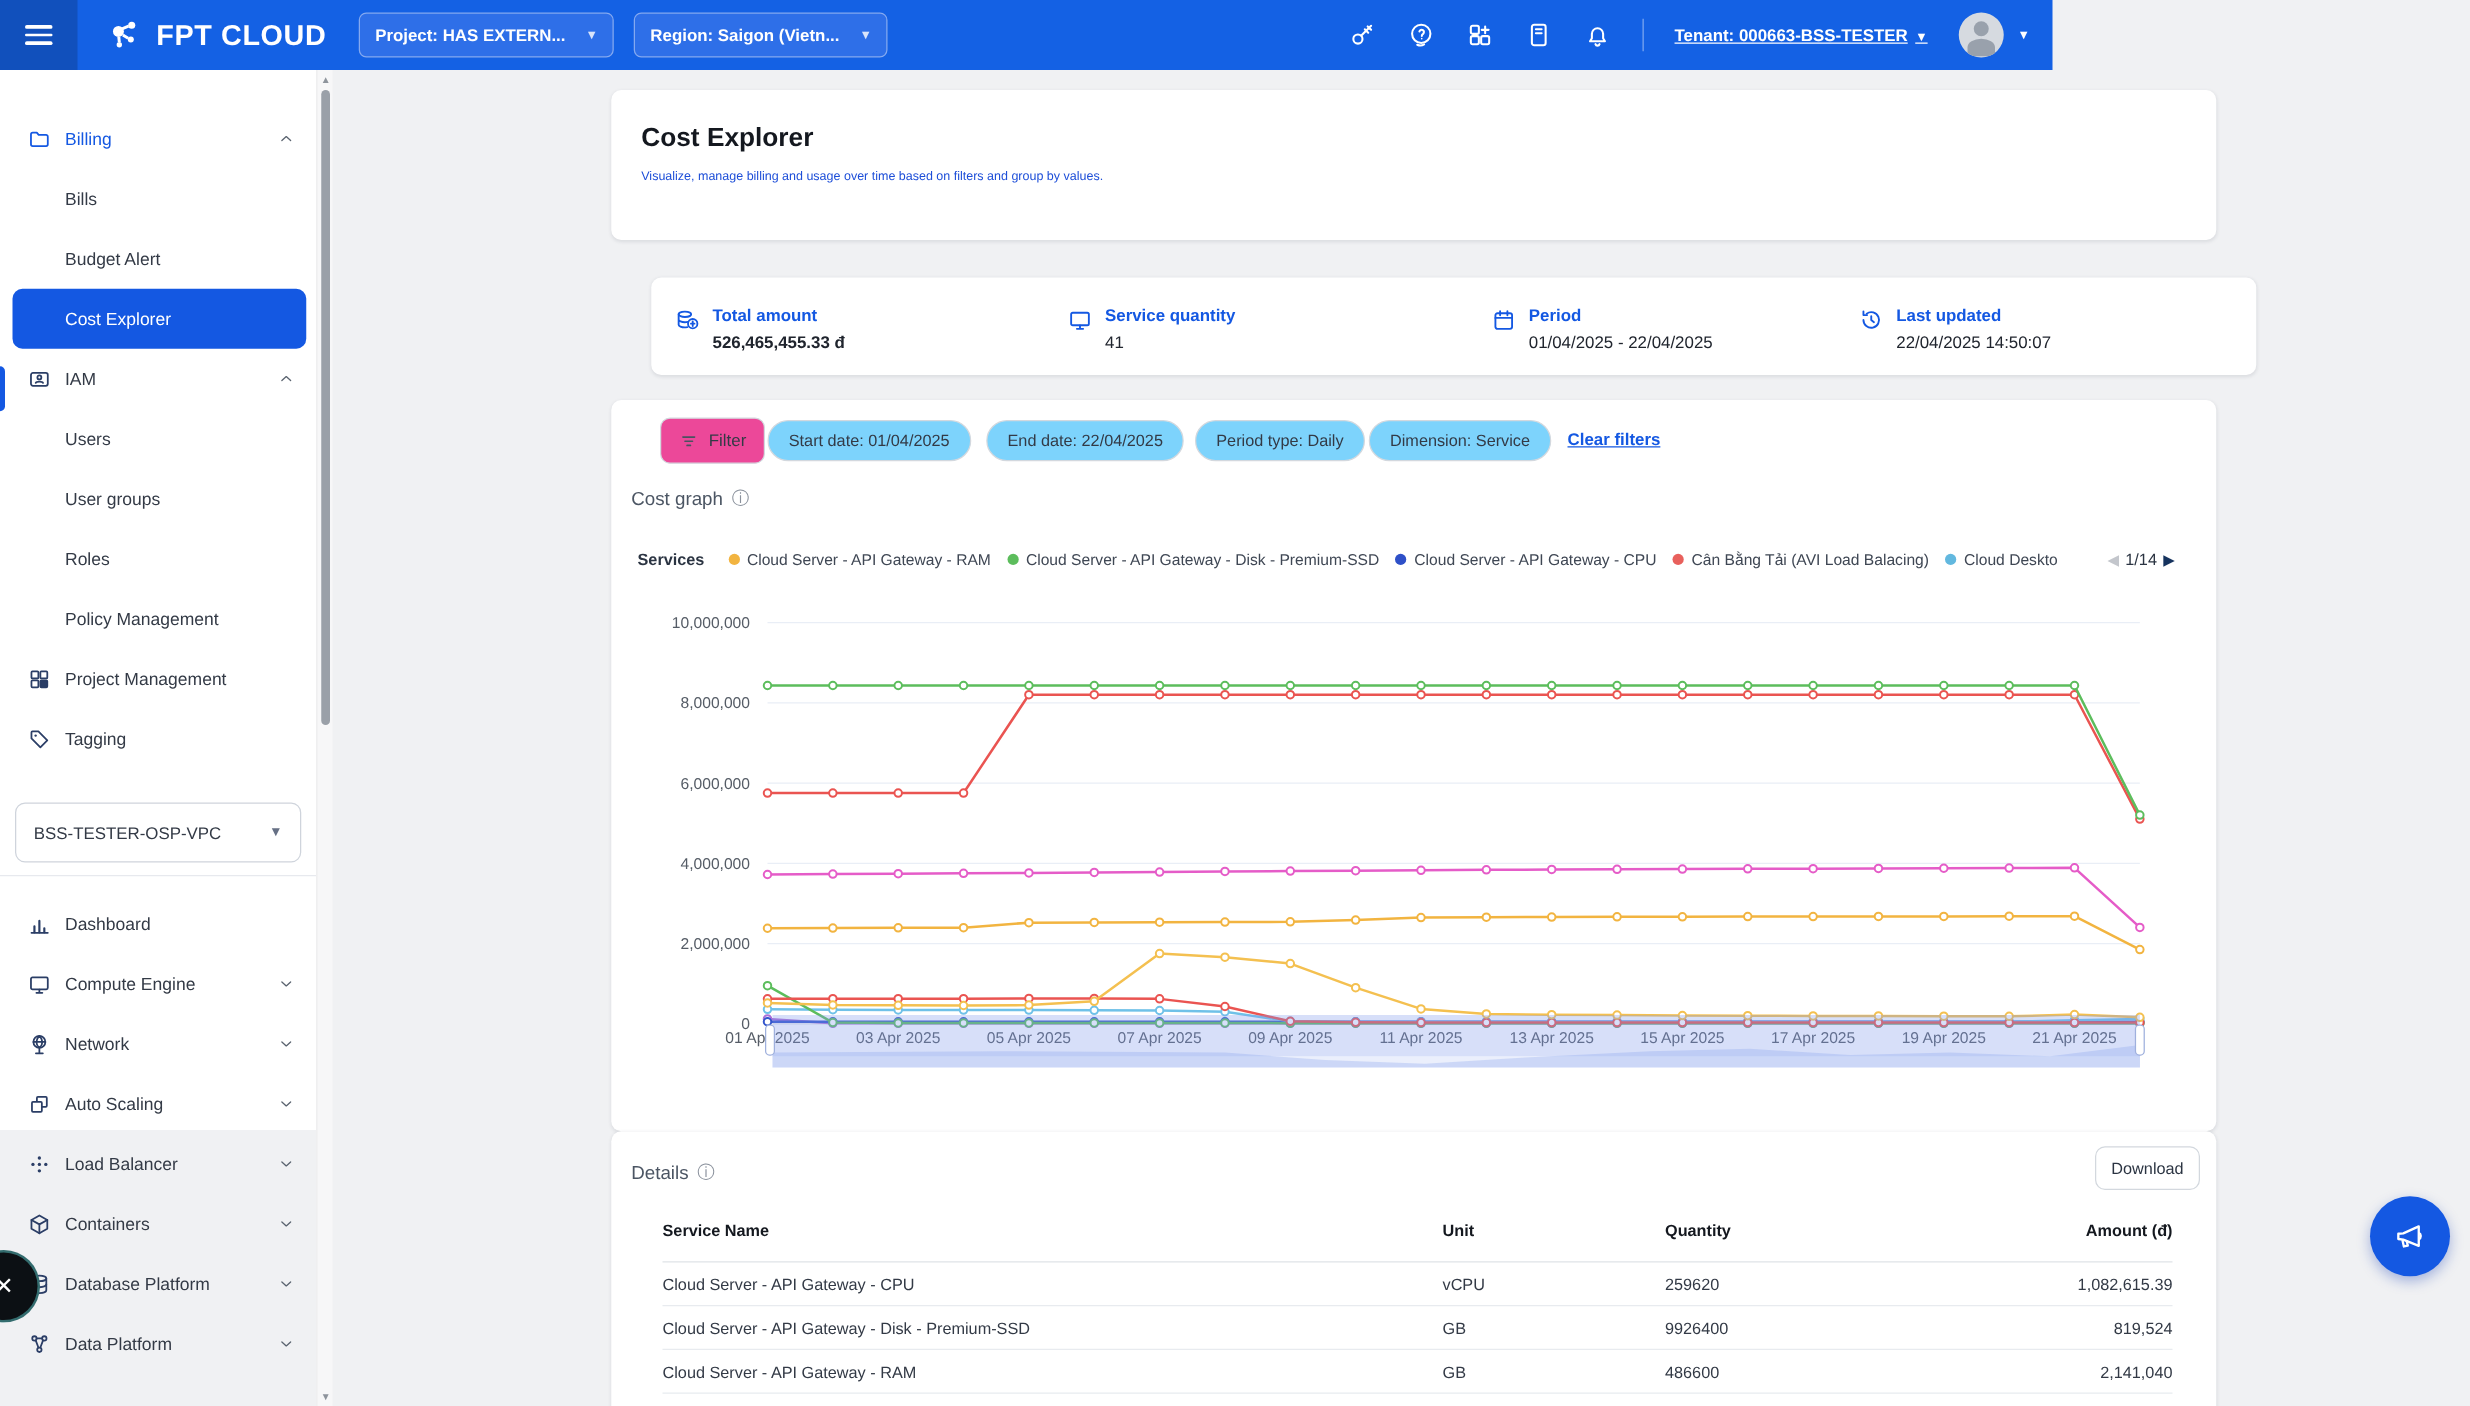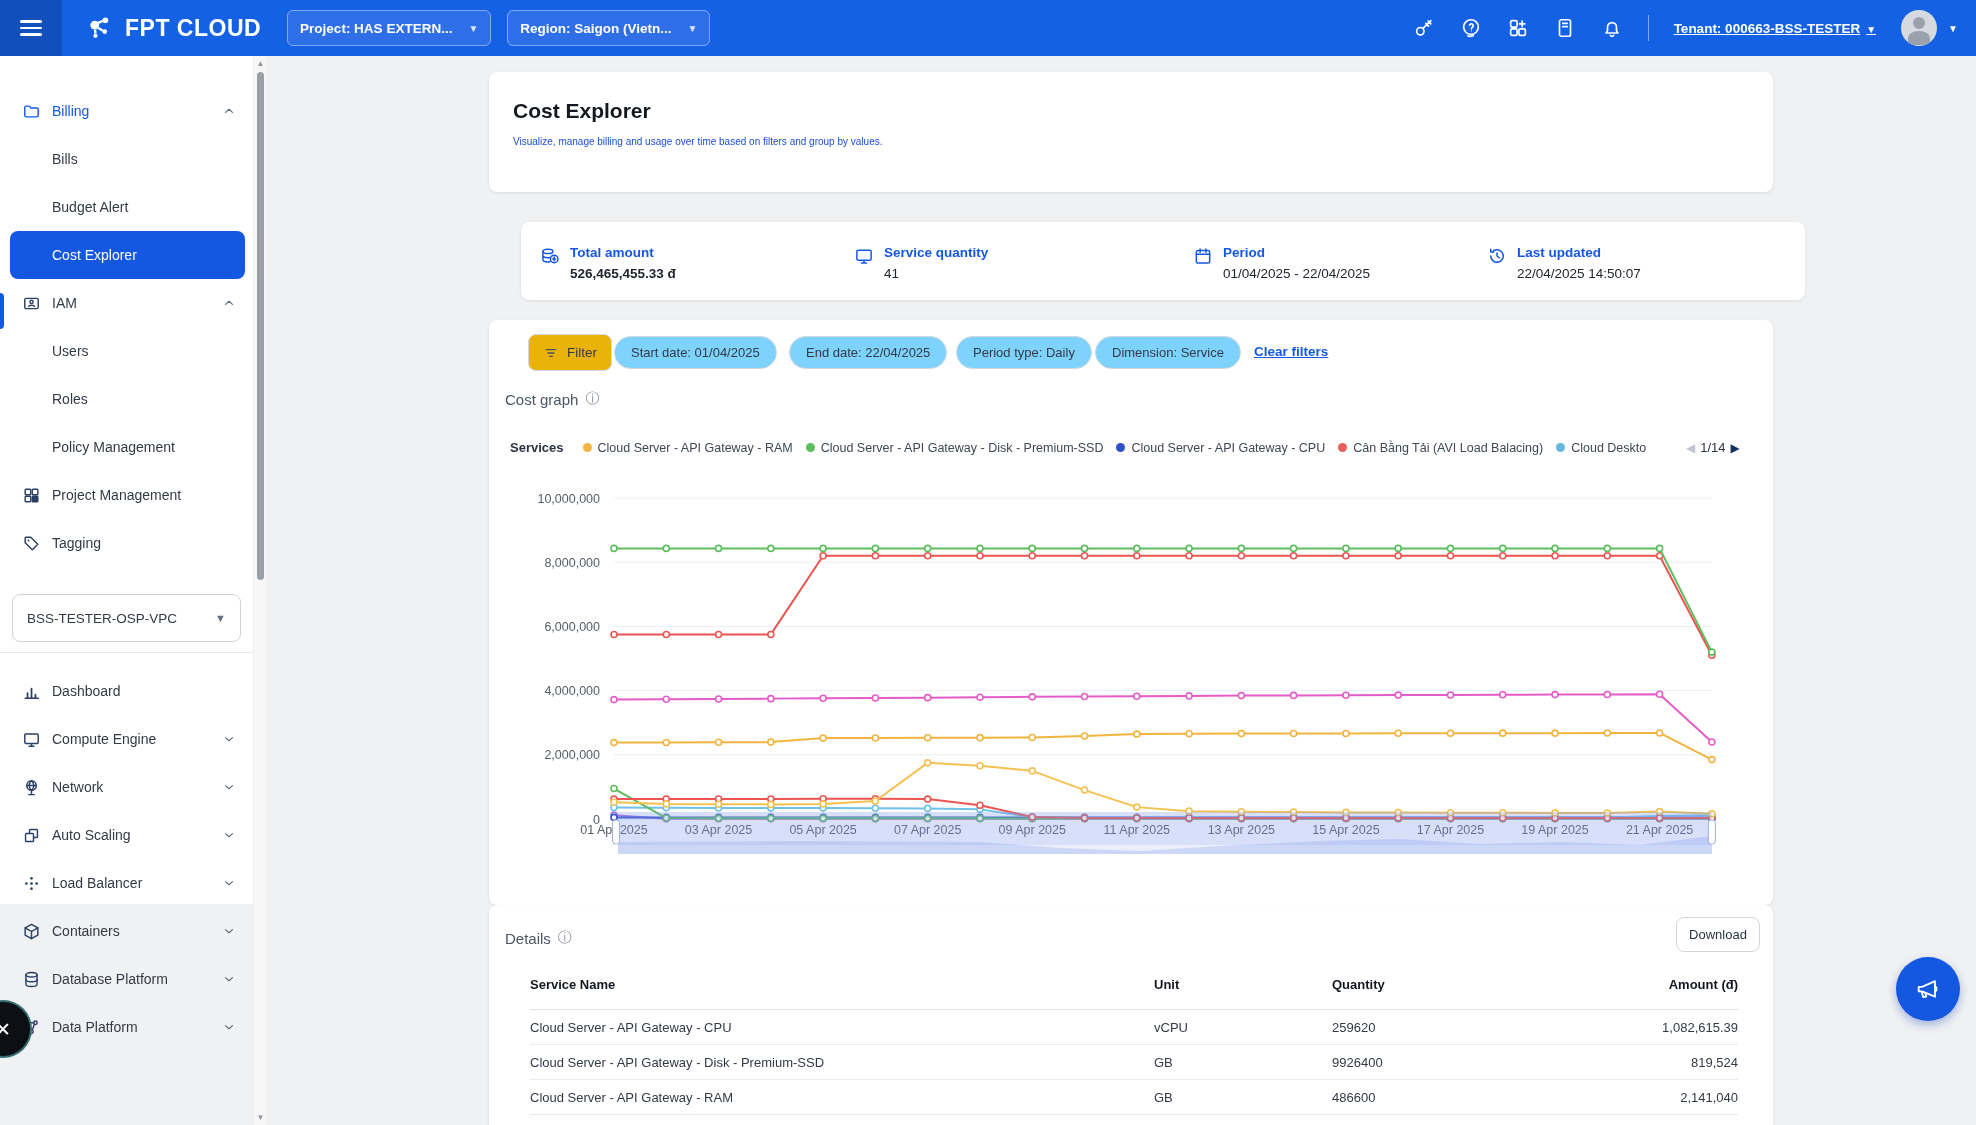--- a/index.html
+++ b/index.html
@@ -1,20 +1,20 @@
 <!DOCTYPE html>
 <html><head>
 <meta charset="utf-8">
 <style>
   * { margin:0; padding:0; box-sizing:border-box; }
   html,body { width:1976px; height:1125px; overflow:hidden; background:#f0f1f3;
     font-family:"Liberation Sans", sans-serif; color:#20252e; }
 
   
-  .navbar { position:absolute; left:0; top:0; width:1976px; height:56px; background:#1461e4;
+  .navbar { position:absolute; left:0; top:0; width:1642px; height:56px; background:#1461e4;
     display:flex; align-items:center; z-index:50; }
   .hamburger { width:62px; height:56px; background:#1150bc; display:flex; flex-direction:column;
     align-items:center; justify-content:center; gap:4px; cursor:pointer; }
   .hamburger span { width:22px; height:2.5px; background:#fff; border-radius:2px; }
   .logo { display:flex; align-items:center; margin-left:20px; gap:9px; }
   .logo-text { color:#fff; font-size:23px; font-weight:800; letter-spacing:.5px; white-space:nowrap; }
   .nav-pill { height:36px; background:#2e6fe8; border:1px solid #84a9f0; border-radius:6px;
     display:flex; align-items:center; padding:0 12px; color:#fff; font-size:13.5px; font-weight:600;
     cursor:pointer; white-space:nowrap; }
   .nav-pill .caret { margin-left:16px; font-size:10px; color:#d9e4fa; }
@@ -60,21 +60,21 @@
 
   .card-stats { left:489px; top:222px; width:1284px; height:78px;margin-left:32px; }
   .stat { position:absolute; top:23px; display:flex; gap:10px; }
   .stat .st-ic { width:20px; height:20px; color:#1458e2; margin-top:1px; }
   .stat .st-label { font-size:13.5px; font-weight:600; color:#1458e2; }
   .stat .st-value { font-size:13.5px; color:#20252e; margin-top:6px; }
   .stat.bold .st-value { font-weight:700; }
 
   .card-graph { left:489px; top:320px; width:1284px; height:585px; }
   .filter-btn { position:absolute; left:39px; top:14px; height:37px; border:1px solid #d3d8de; border-radius:8px;
-    display:flex; align-items:center; gap:8px; padding:0 14px; font-size:13.5px; color:#333a46; background:#eab308; cursor:pointer; }
+    display:flex; align-items:center; gap:8px; padding:0 14px; font-size:13.5px; color:#333a46; background:#ec4899; cursor:pointer; }
   .filter-btn svg { width:16px; height:16px; color:#4a5260; }
   .chip { position:absolute; top:16px; height:33px; border:1px solid #d3d8de; border-radius:17px; background:#7dd3fc;
     display:flex; align-items:center; padding:0 16px; font-size:13px; color:#333a46; white-space:nowrap; cursor:pointer; }
   .clear-filters { position:absolute; left:765px; top:24px; font-size:13.5px; font-weight:700; color:#1458e2;
     text-decoration:underline; cursor:pointer; }
   .graph-title { position:absolute; left:16px; top:70px; font-size:15px; color:#4b5563; display:flex; gap:7px; align-items:center; }
   .info-ic { color:#8a919c; font-size:14px; font-style:normal; }
   .legend-row { position:absolute; left:21px; top:120px; width:1250px; display:flex; align-items:center; gap:13px; }
   .legend-label { font-size:13px; font-weight:700; color:#2b3442; margin-right:6px; }
   .lg-item { display:flex; align-items:center; gap:6px; font-size:12.5px; color:#3f4754; white-space:nowrap; }
@@ -191,20 +191,23 @@
             <circle cx="12" cy="10" r="2"></circle>
             <path d="M8.3 15.6c.8-1.9 6.6-1.9 7.4 0"></path>
           </svg></span>
         <span>IAM</span>
         <span class="chev"><svg class="" viewBox="0 0 24 24" fill="none" stroke="currentColor" stroke-width="1.8" stroke-linecap="round" stroke-linejoin="round" style="width:100%;height:100%">
             <path d="M6 14.5l6-5.5 6 5.5"></path>
           </svg></span>
       </div>
       <div class="sb-row child">
         <span>Users</span>
+      </div>
+      <div class="sb-row child">
+        <span>User groups</span>
       </div>
       <div class="sb-row child">
         <span>Roles</span>
       </div>
       <div class="sb-row child">
         <span>Policy Management</span>
       </div>
       <div class="sb-row">
         <span class="sb-ic"><svg class="" viewBox="0 0 24 24" fill="none" stroke="currentColor" stroke-width="1.8" stroke-linecap="round" stroke-linejoin="round" style="width:100%;height:100%">
             <rect x="4" y="4" width="7" height="7" rx="1"></rect>

